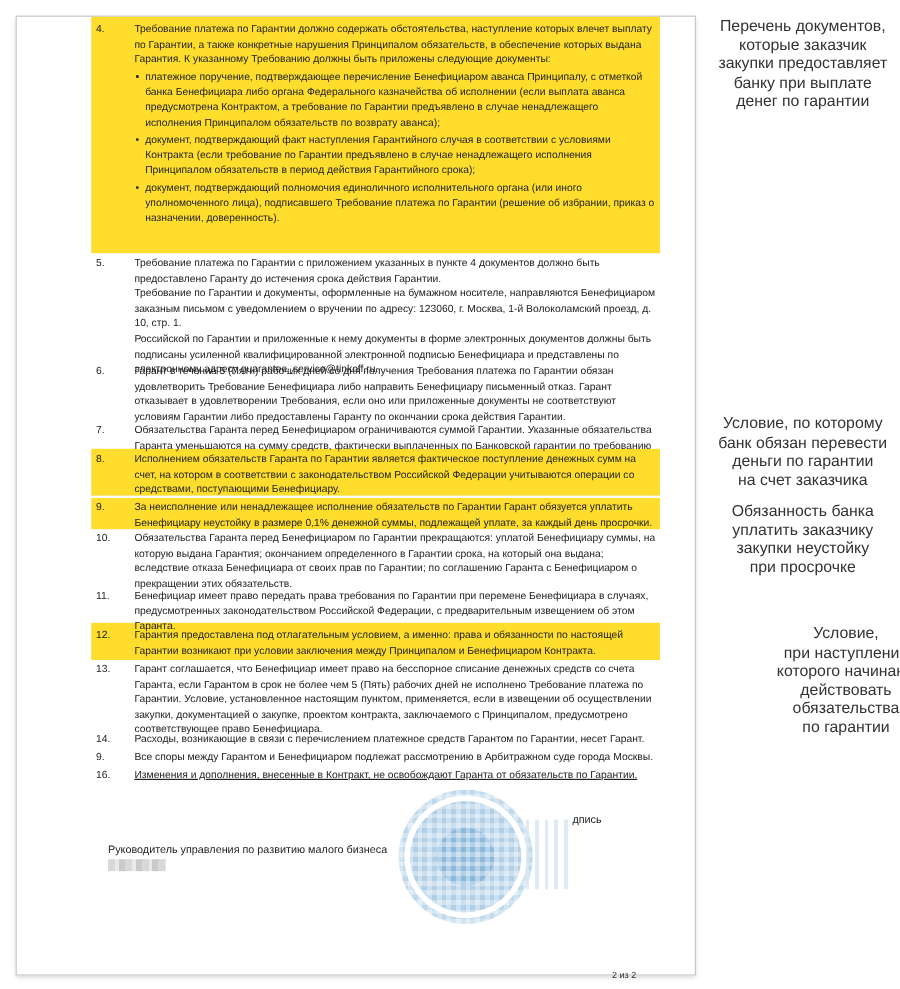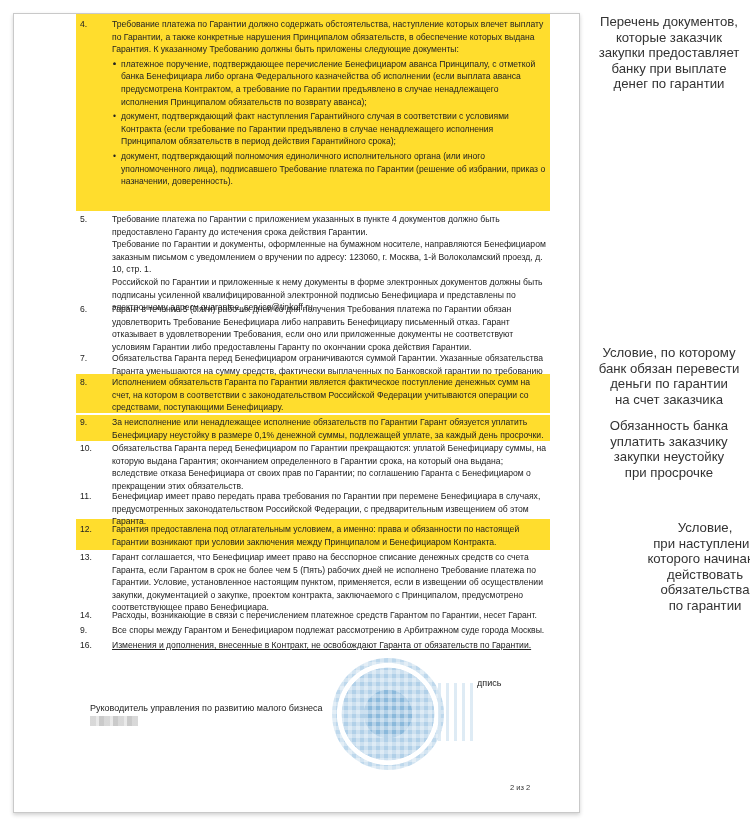--- a/index.html
+++ b/index.html
@@ -38,21 +38,21 @@
       repeating-linear-gradient(90deg, rgba(255,255,255,0.35) 0 4px, transparent 4px 8px),
       radial-gradient(circle, #7fb2d8 0 30%, #a9cbe6 31% 58%, #ffffff 59% 64%, #b7d4ea 65% 72%, rgba(255,255,255,0) 73%);
     opacity:0.9;
   }
   .sig-stroke {
     position:absolute; left:438px; top:683px; width:36px; height:58px;
     background:repeating-linear-gradient(90deg,#d6e6f2 0 3px,transparent 3px 8px);
     opacity:0.8;
   }
   .sig-label { position:absolute; left:477px; top:678px; font-size:9px; color:#222; }
-  .page-num { position:absolute; left:510px; top:783px; font-size:7.5px; color:#333; }
+  .page-num { position:absolute; left:510px; top:808px; font-size:7.5px; color:#333; }
   .note {
     position:absolute; left:594px; width:150px;
     font-size:13.2px; line-height:15.5px; color:#333; white-space:pre-line;text-align:center;
   }
 </style>
 </head>
 <body>
 
 <div class="page"></div>
 

